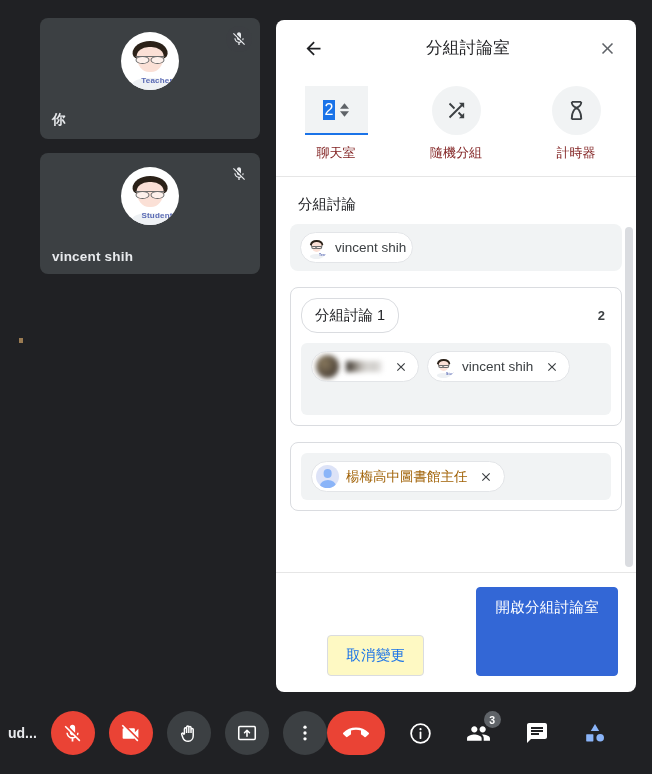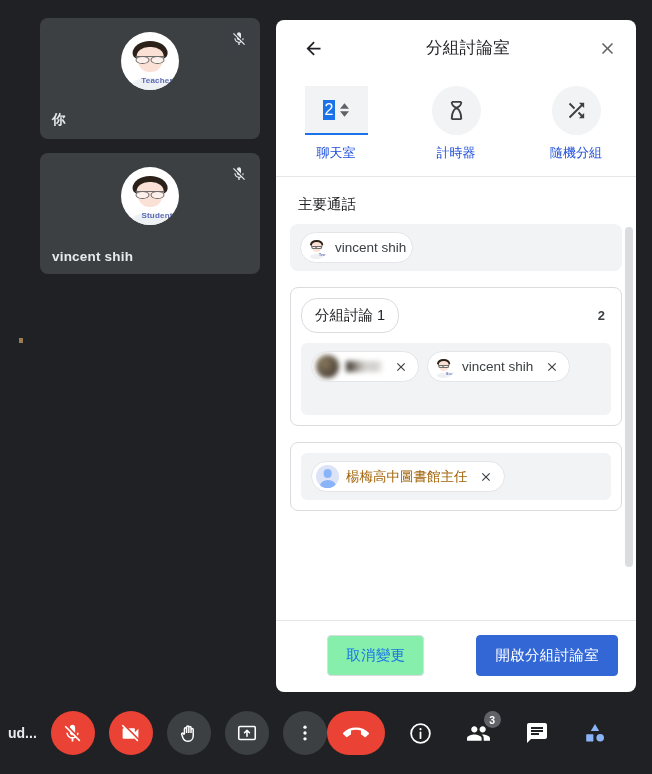--- a/index.html
+++ b/index.html
@@ -126,21 +126,21 @@
   .tool {
     flex: 1; display: flex; flex-direction: column;
     align-items: center; gap: 9px;
     cursor: pointer;
   }
   .tool-circle {
     width: 49px; height: 49px; border-radius: 50%;
     background: #f1f3f4;
     display: flex; align-items: center; justify-content: center;
   }
-  .tool-label { font-size: 13px; color: #1d4ed8; }
+  .tool-label { font-size: 13px; color: #7f1d1d; }
 
   .stepper {
     width: 63px; height: 49px;
     background: #f1f3f4;
     border-bottom: 2.5px solid #1a73e8;
     display: flex; align-items: center; justify-content: center;
     gap: 5px;
   }
   .stepper-val {
     font-size: 16px; color: #fff; background: #1a73e8;
@@ -237,21 +237,21 @@
     flex: 0 0 auto; border-top: 1px solid #e6e6e6;
     padding: 14px 18px 16px 0;
     display: flex; justify-content: flex-end; gap: 14px;
   }
   .btn {
     border-radius: 4px; font-size: 14.5px;
     padding: 10px 18px; cursor: pointer;
     letter-spacing: .3px;
   }
   .btn-secondary {
-    background: #86efac; border: 1px solid #dadce0; color: #1a73e8;
+    background: #fef9c3; border: 1px solid #dadce0; color: #1a73e8; margin-top: 48px;
   }
   .btn-primary {
     background: #3367d6; border: 1px solid #3367d6; color: #fff; margin-left: 38px;
   }
 
   
   #panel-scrollbar {
     position: absolute; right: 3px; top: 50px;
     width: 8px; height: 340px;
     background: #dadce0; border-radius: 4px;
@@ -366,40 +366,40 @@
             <svg width="9" height="6" viewBox="0 0 10 6" fill="#5f6368">
                 <path d="M5 6L0 0h10z"></path>
               </svg>
           </span>
         </div>
         <div class="tool-label">聊天室</div>
       </div>
 
       <div class="tool">
         <div class="tool-circle">
+          <svg width="23" height="23" viewBox="0 0 24 24" fill="#3c4043">
+            <path d="M10.59 9.17L5.41 4 4 5.41l5.17 5.17 1.42-1.41zM14.5 4l2.04 2.04L4 18.59 5.41 20 17.96 7.46 20 9.5V4h-5.5zm.33 9.41l-1.41 1.41 3.13 3.13L14.5 20H20v-5.5l-2.04 2.04-3.13-3.13z"></path>
+          </svg>
+        </div>
+        <div class="tool-label">隨機分組</div>
+      </div>
+
+      <div class="tool">
+        <div class="tool-circle">
           <svg width="23" height="23" viewBox="0 0 24 24" fill="none" stroke="#3c4043" stroke-width="1.9">
             <path d="M7 3h10M7 21h10M7 3c0 4 5 6.2 5 6.2S7 11.5 7 21M17 3c0 4-5 6.2-5 6.2s5 2.3 5 11.8"></path>
           </svg>
         </div>
         <div class="tool-label">計時器</div>
       </div>
 
-      <div class="tool">
-        <div class="tool-circle">
-          <svg width="23" height="23" viewBox="0 0 24 24" fill="#3c4043">
-            <path d="M10.59 9.17L5.41 4 4 5.41l5.17 5.17 1.42-1.41zM14.5 4l2.04 2.04L4 18.59 5.41 20 17.96 7.46 20 9.5V4h-5.5zm.33 9.41l-1.41 1.41 3.13 3.13L14.5 20H20v-5.5l-2.04 2.04-3.13-3.13z"></path>
-          </svg>
-        </div>
-        <div class="tool-label">隨機分組</div>
-      </div>
-
     </div>
 
     <div class="panel-list">
-      <div class="section-title">主要通話</div>
+      <div class="section-title">分組討論</div>
       <div class="main-call-box" id="main-call-box">
           <div class="chip">
             <span class="chip-av">
               <div class="avatar small">
                 <div class="av-hair"></div>
                 <div class="av-face"></div>
                 <div class="av-glass"></div>
                 <div class="av-body"></div>
                 <div class="av-label">Teacher</div>
               </div>

